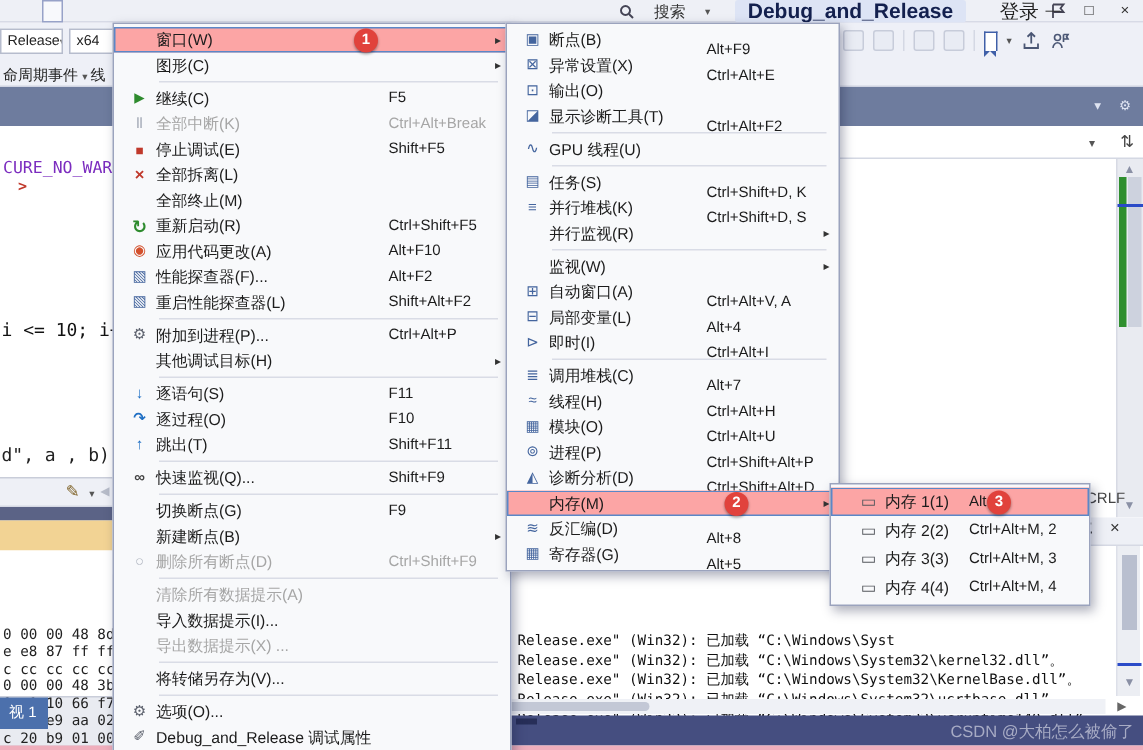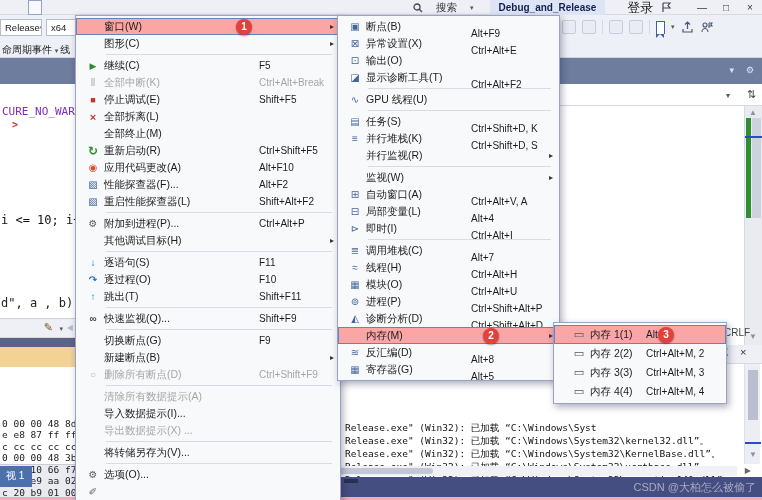--- a/index.html
+++ b/index.html
@@ -159,21 +159,21 @@
     </div>
   <div style="position:absolute;left:405px;top:0;height:15px;display:flex;align-items:center;z-index:4;">
     <span class="tb-search">
       <svg class="svg-ic" width="10" height="10" viewBox="0 0 10 10">
           <circle cx="4" cy="4" r="3" fill="none" stroke="#445" stroke-width="1.3"></circle>
           <line x1="6.3" y1="6.3" x2="9" y2="9" stroke="#445" stroke-width="1.3"></line>
         </svg>
       <span style="font-size:10.5px;">搜索</span>
       <span style="font-size:7px;color:#555;">▾</span>
     </span>
-    <span class="tb-title" style="font-size:10px;">Debug_and_Release</span>
+    <span class="tb-title" style="font-size:14px;">Debug_and_Release</span>
     <span class="tb-signin" style="font-size:13px;">登录</span>
     <svg class="svg-ic" style="margin-left:8px;" width="11" height="11" viewBox="0 0 11 11">
         <path d="M2 1v9M2 1h7l-2 2.5L9 6H2" fill="none" stroke="#445" stroke-width="1.2"></path>
       </svg>
   </div>
   <div class="win-btns" style="position:absolute;right:0;top:0;z-index:5;">
     <span class="win-btn">—</span>
     <span class="win-btn">□</span>
     <span class="win-btn">×</span>
   </div>
@@ -418,20 +418,21 @@
       </div>
       <div class="msep"></div>
       <div class="mi">
         <span class="mi-icon ic ic-options-icon">⚙</span>
         <span class="mi-label">选项(O)...</span>
         <span class="mi-shortcut"></span>
 
       </div>
       <div class="mi">
         <span class="mi-icon ic ic-wrench-icon">✐</span>
+        <span class="mi-label">Debug_and_Release 调试属性</span>
         <span class="mi-shortcut"></span>
 
       </div>
     </div>
 
   <div class="menu menu2">
 
   <div class="mi">
         <span class="mi-icon ic ic-breakpoints-window-icon">▣</span>
         <span class="mi-label">断点(B)</span>

